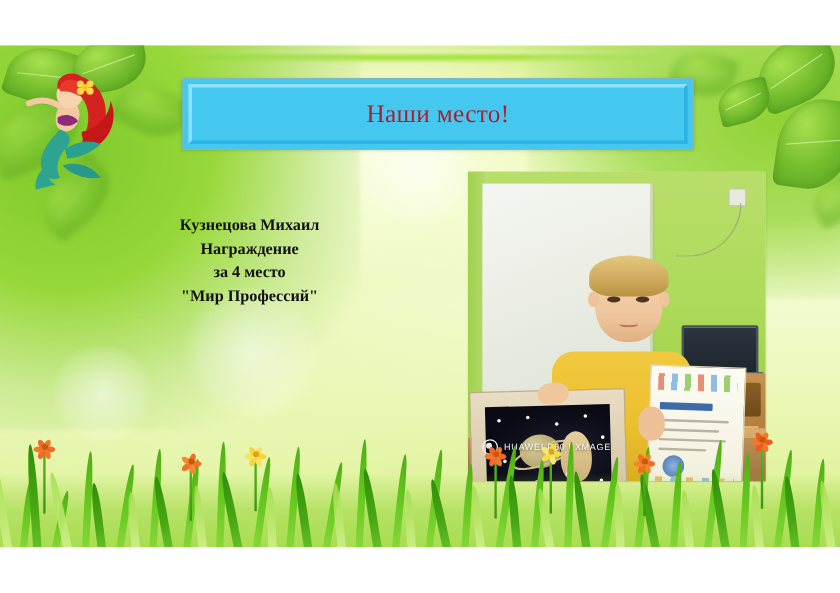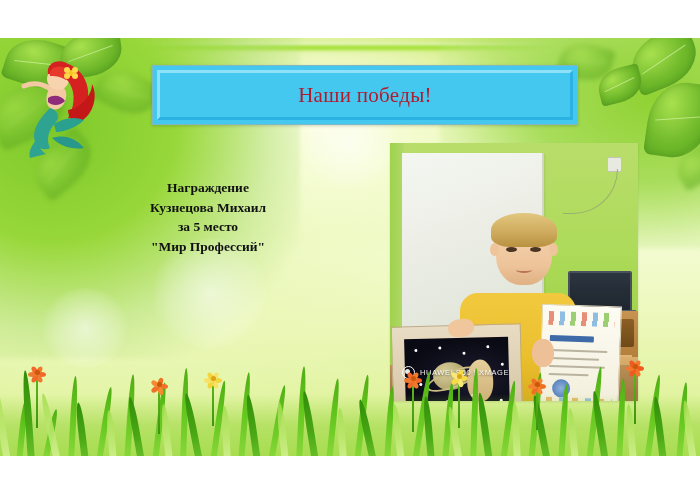--- a/index.html
+++ b/index.html
@@ -411,28 +411,28 @@
 
       <path d="M42 62 C34 70 26 80 26 90 C26 100 34 106 42 102 C38 94 40 84 48 76 C52 72 50 64 42 62 Z" fill="#2fa391"></path>
       <path d="M46 78 C56 72 66 70 76 74 C70 80 58 86 48 86 Z" fill="#2aa08e"></path>
       <path d="M44 92 C56 88 68 92 76 102 C64 104 52 100 44 92 Z" fill="#27988a"></path>
       <path d="M30 92 C24 98 20 106 22 112 L38 108 C32 104 30 98 30 92 Z" fill="#2fa391"></path>
     </svg>
   </div>
 
   <div class="banner">
     <div class="banner-inner">
-      <span class="banner-title">Наши победы!</span>
+      <span class="banner-title">Наши место!</span>
     </div>
   </div>
 
   <div class="caption">
+    <div>Кузнецова Михаил</div>
     <div>Награждение</div>
-    <div>Кузнецова Михаил</div>
-    <div>за 5 место</div>
+    <div>за 4 место</div>
     <div>"Мир Профессий"</div>
   </div>
 
   <div class="photo">
     <div class="ph ph-wall"></div>
     <div class="ph ph-wall-left"></div>
     <div class="ph ph-board"></div>
     <div class="ph ph-socket"></div>
     <div class="ph ph-cable"></div>
 

